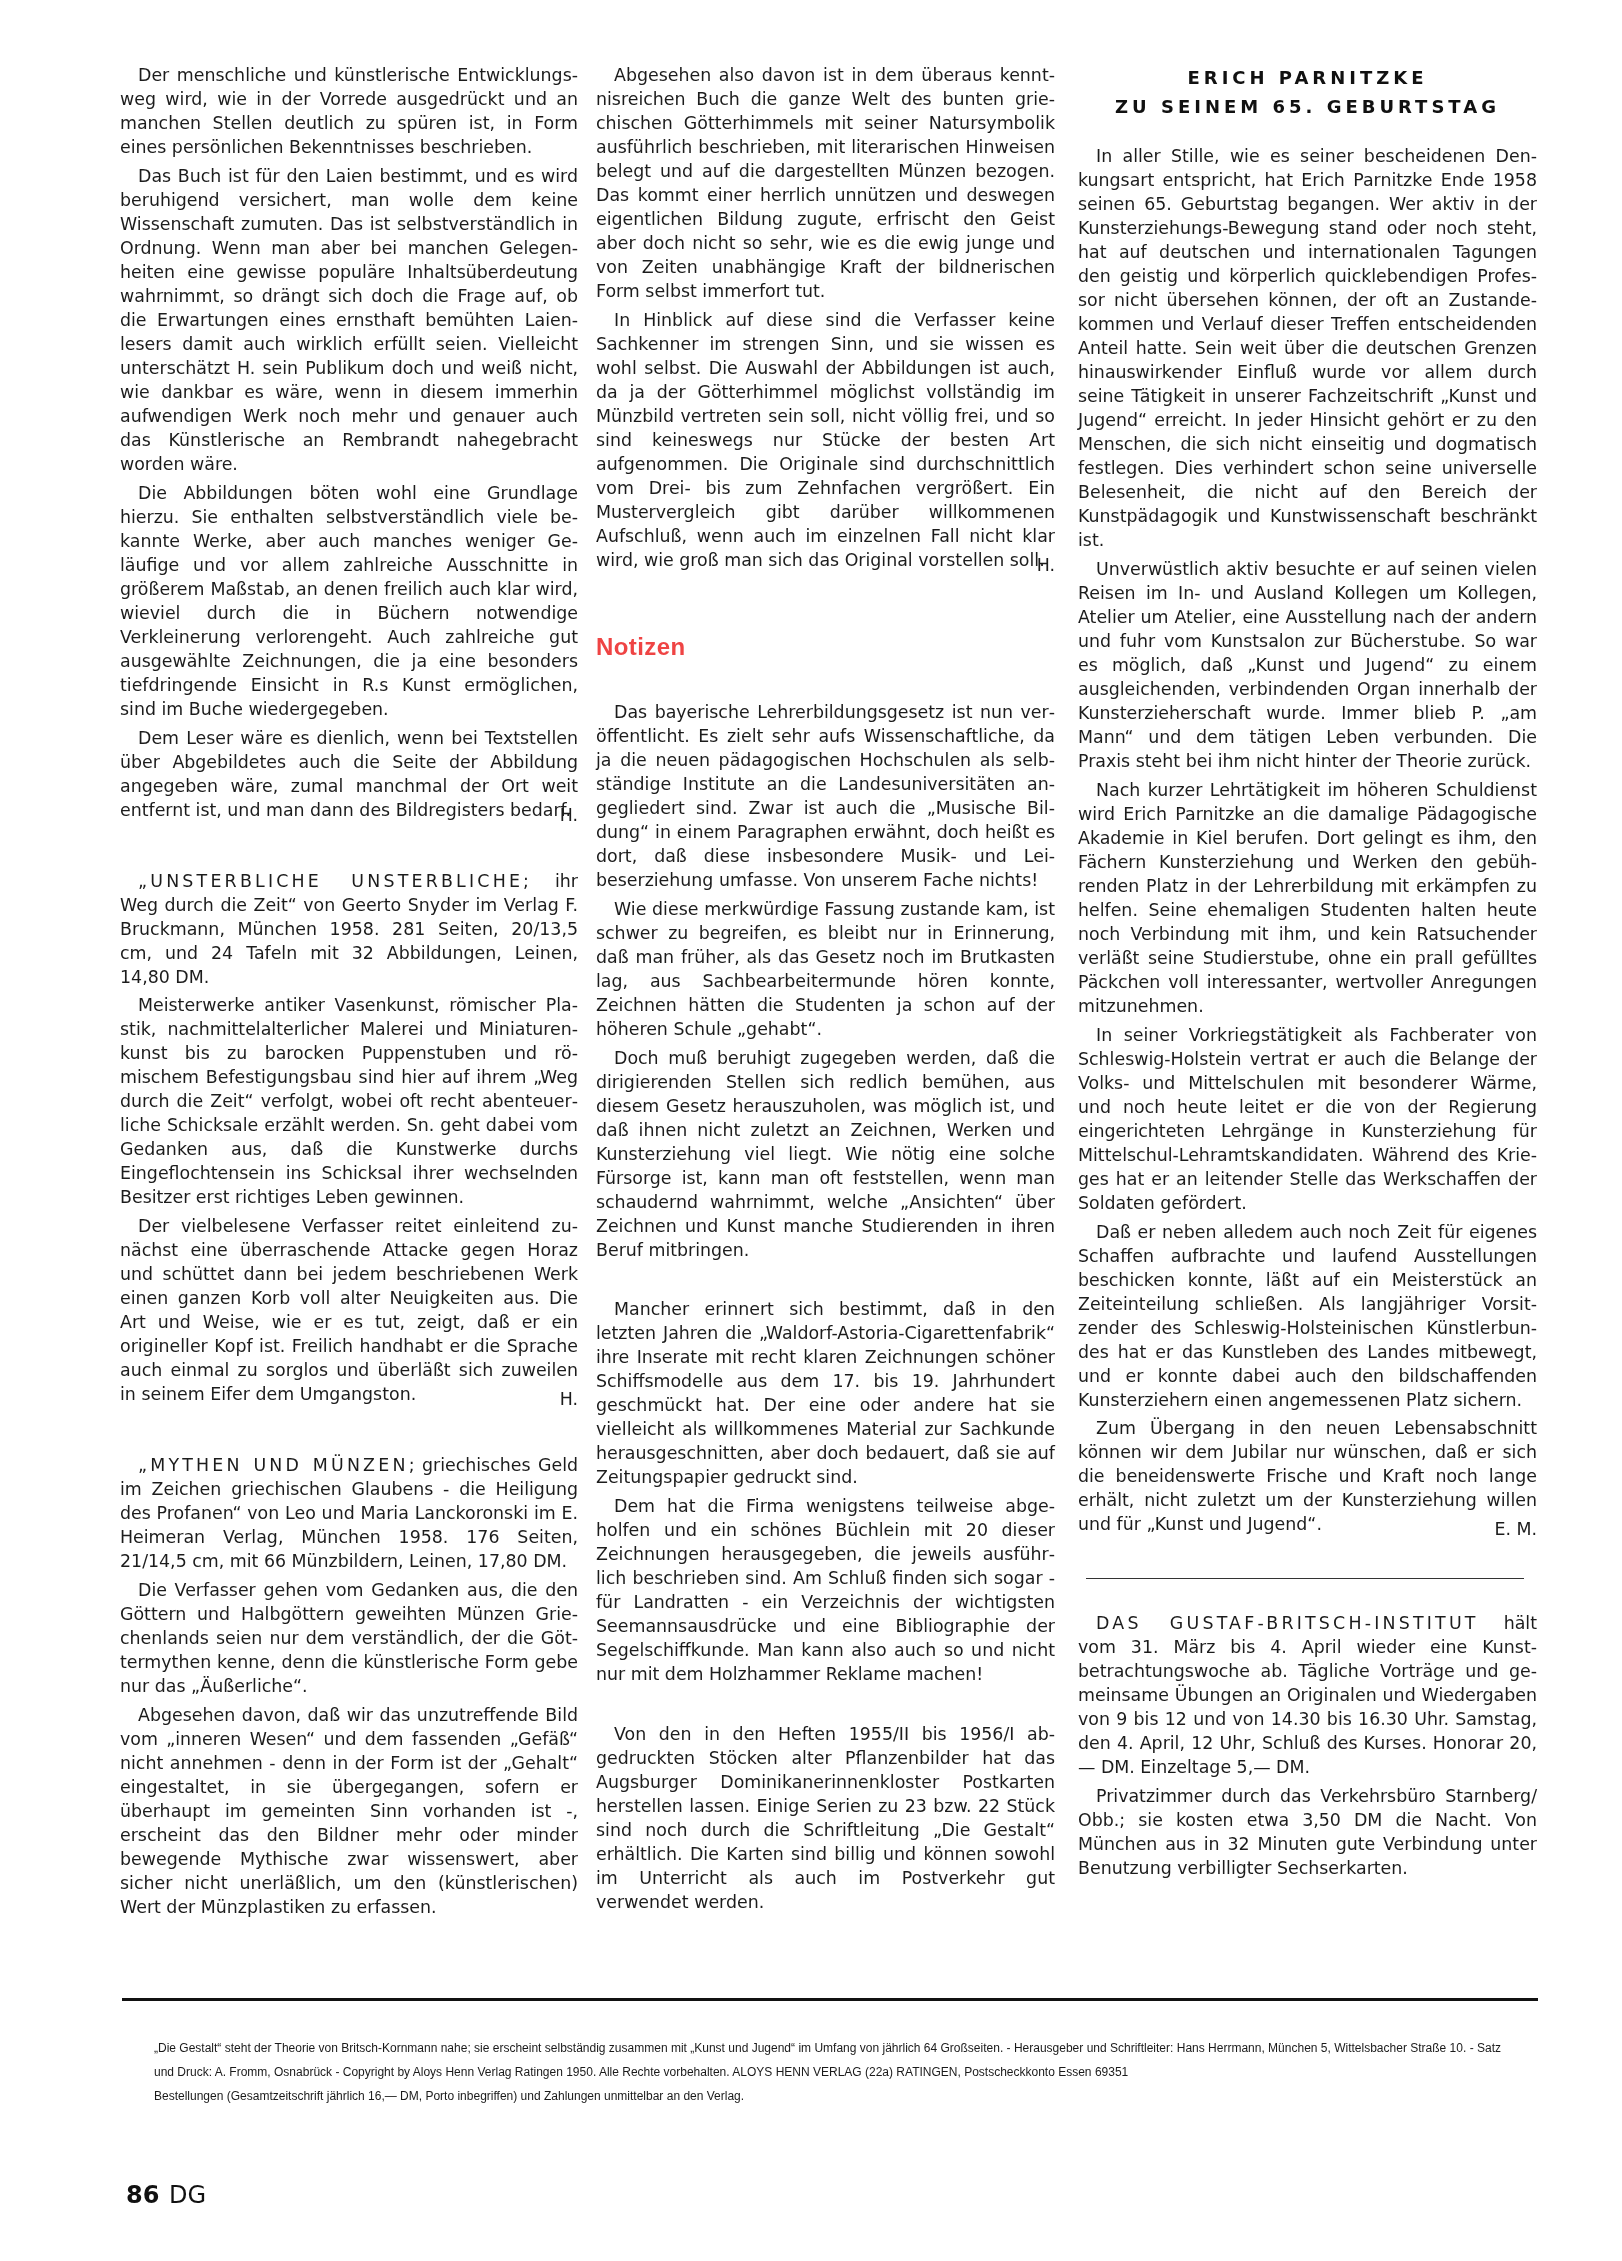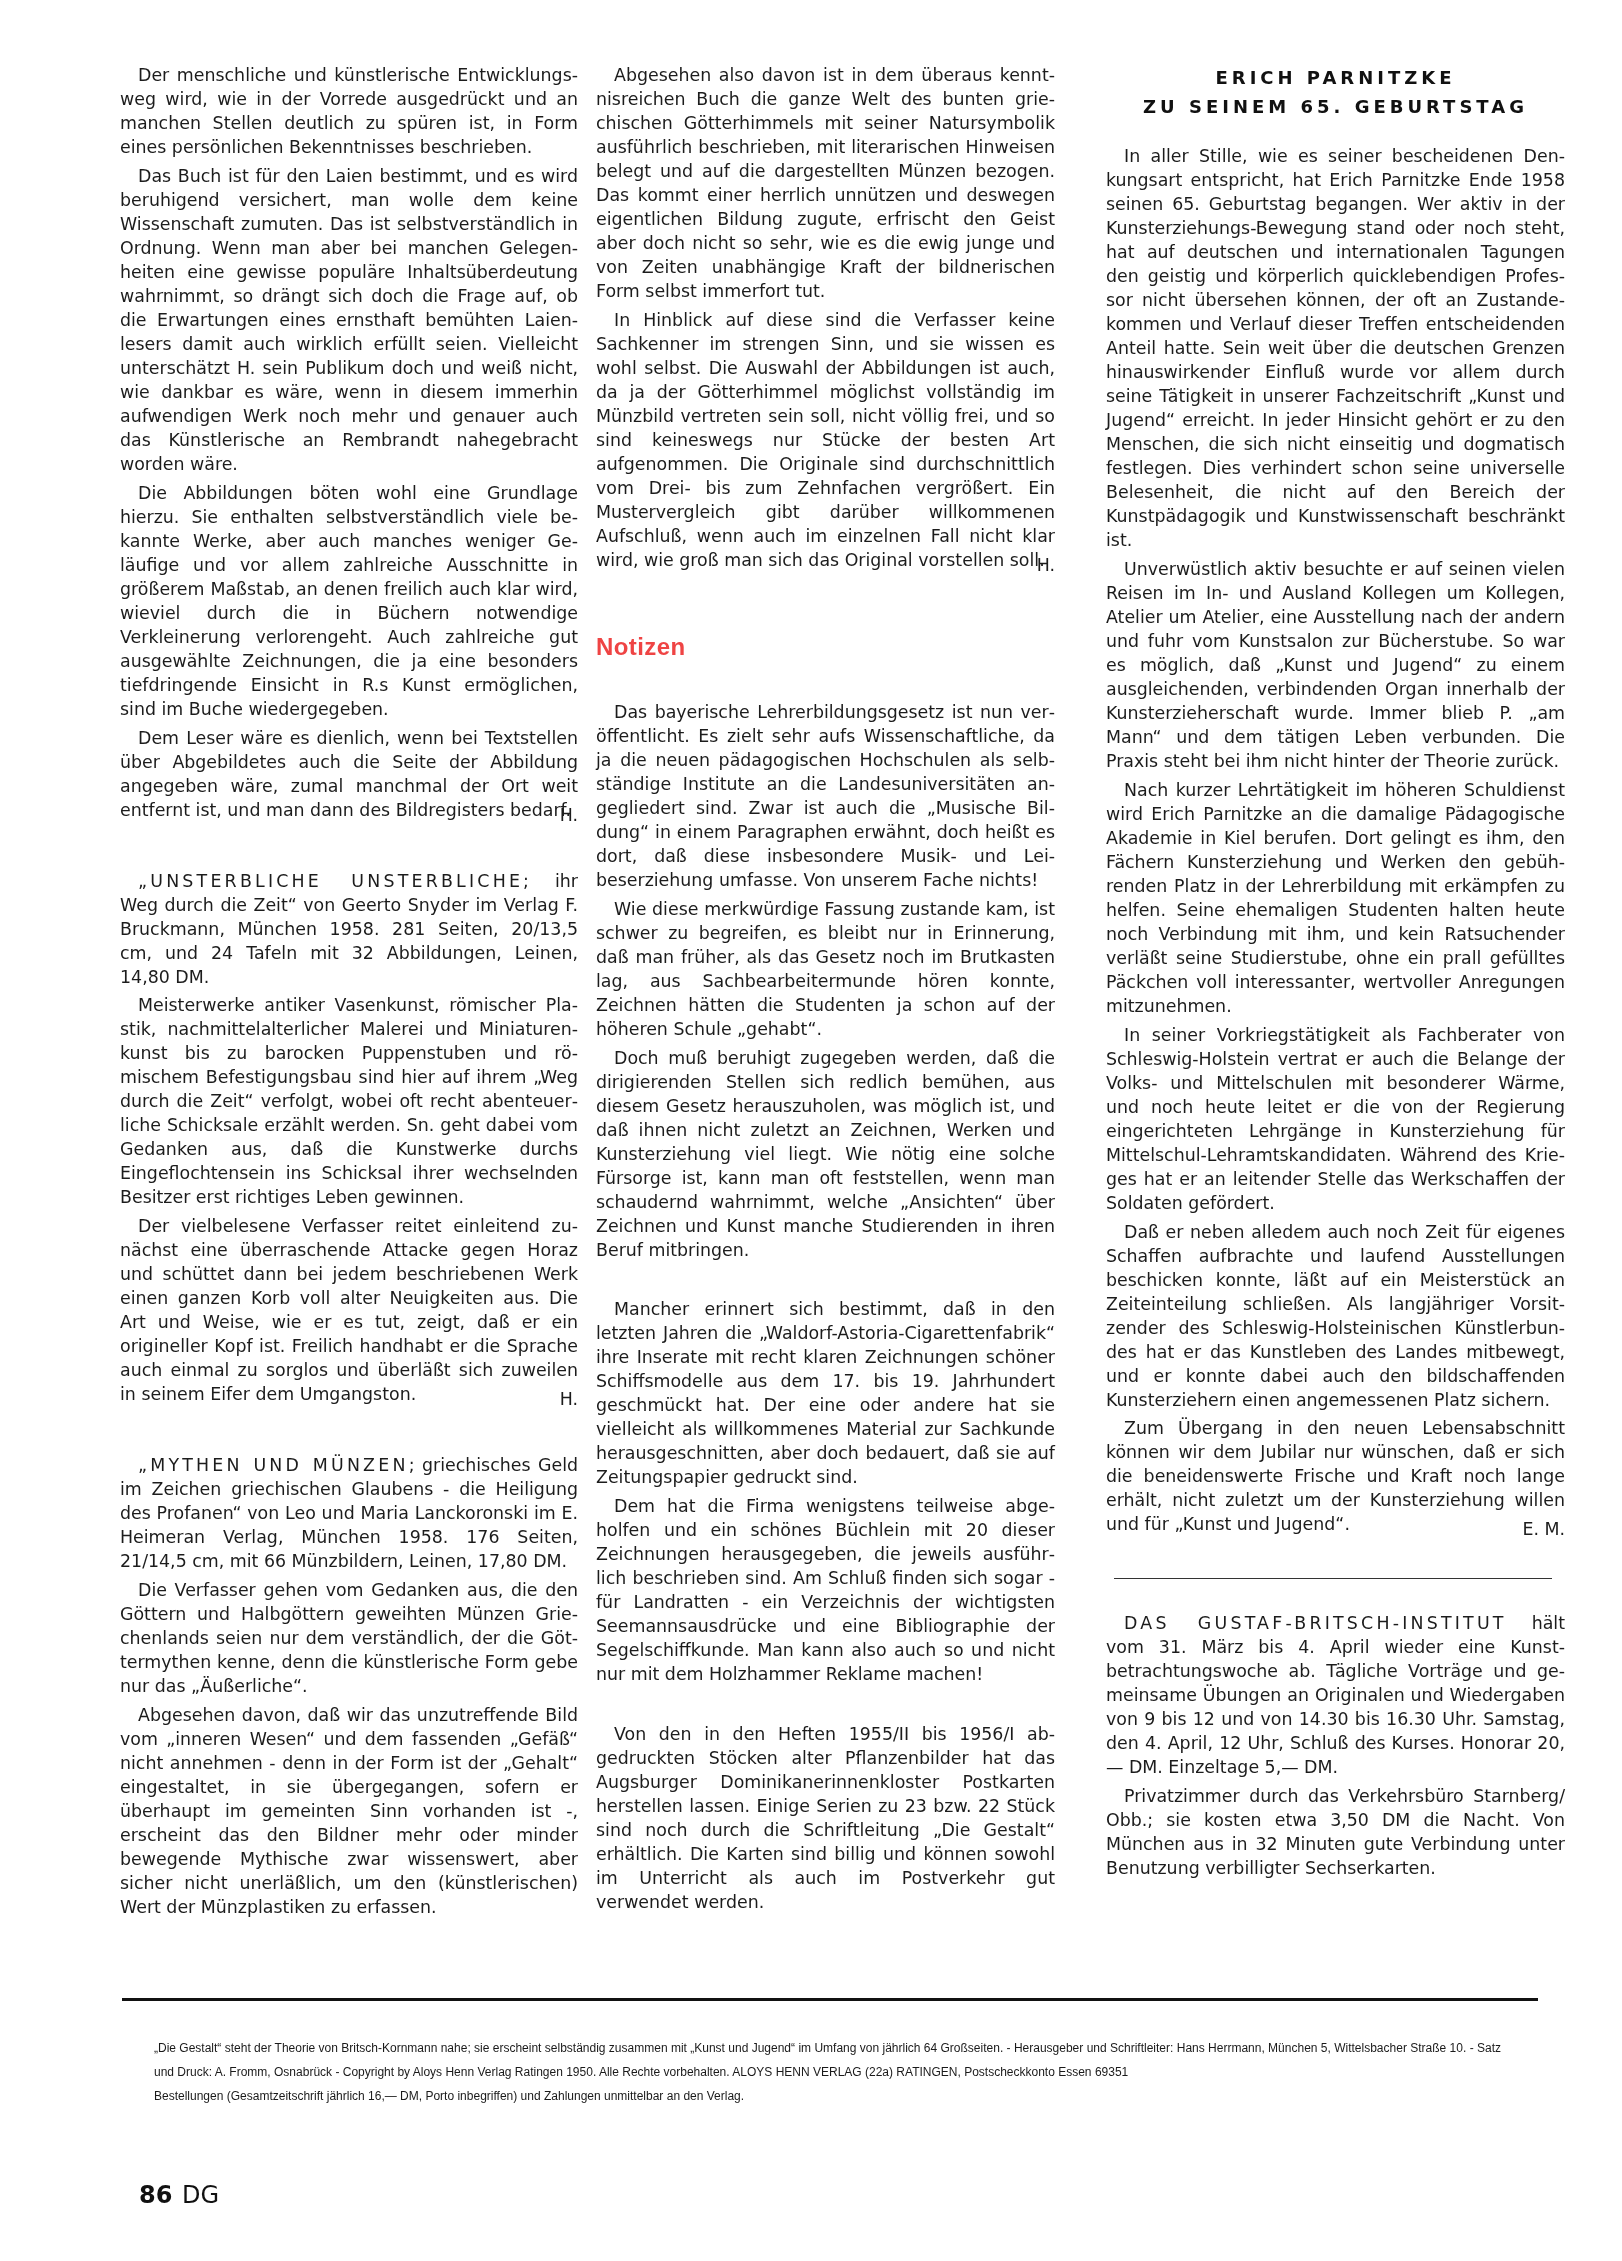--- a/index.html
+++ b/index.html
@@ -7,21 +7,21 @@
     width: 1623px; height: 2261px; position: relative; overflow: hidden;
     font-family: "DejaVu Sans", sans-serif; color: #1c1c1c;
   }
   .col {
     position: absolute; top: 63px;
     font-size: 17.4px; line-height: 24px;
     text-align: justify; hyphens: manual;
   }
   #col-left  { left: 120px;  width: 458px; }
   #col-mid   { left: 596px;  width: 459px; }
-  #col-right { left: 1106px; width: 459px; }
+  #col-right { left: 1078px; width: 459px; }
   .col p { margin: 0 0 4.9px 0; text-indent: 18px; }
   .sig { display: block; text-align: right; margin-top: -24px; }
   .caps { letter-spacing: 3.2px; }
   .gap-lg { height: 42px; }
   .gap-md { height: 31px; }
   .notizen {
     font-family: "Liberation Sans", sans-serif; font-weight: bold;
     font-size: 24px; line-height: 39px; margin: 50px 0 34px 0; letter-spacing: 0.4px;
     color: #ef4444;
   }
@@ -37,21 +37,21 @@
   #imprint {
     position: absolute; left: 154px; top: 2036px; width: 1347px;
     font-family: "Liberation Sans", sans-serif; font-size: 12px; line-height: 24px;
     text-align: justify; color: #1a1a1a;
   }
   #imprint .last { display: block; }
   #page-number {
     position: absolute; left: 126px; top: 2181px;
     font-size: 24px; line-height: 29px; color: #111;
   }
-  #page-number .num { font-weight: bold; margin-right: 9.7px; margin-left: 13px; }
+  #page-number .num { font-weight: bold; margin-right: 9.7px; }
 </style>
 </head>
 <body>
 
 <div id="col-left" class="col">
   <p>Der menschliche und künstlerische Entwicklungs­weg wird, wie in der Vorrede ausgedrückt und an manchen Stellen deutlich zu spüren ist, in Form eines persönlichen Bekenntnisses beschrieben.</p>
   <p>Das Buch ist für den Laien bestimmt, und es wird beruhigend versichert, man wolle dem keine Wissenschaft zumuten. Das ist selbstverständlich in Ordnung. Wenn man aber bei manchen Gelegen­heiten eine gewisse populäre Inhaltsüberdeutung wahrnimmt, so drängt sich doch die Frage auf, ob die Erwartungen eines ernsthaft bemühten Laien­lesers damit auch wirklich erfüllt seien. Vielleicht unterschätzt H. sein Publikum doch und weiß nicht, wie dankbar es wäre, wenn in diesem immerhin aufwendigen Werk noch mehr und genauer auch das Künstlerische an Rembrandt nahegebracht worden wäre.</p>
   <p>Die Abbildungen böten wohl eine Grundlage hierzu. Sie enthalten selbstverständlich viele be­kannte Werke, aber auch manches weniger Ge­läufige und vor allem zahlreiche Ausschnitte in größerem Maßstab, an denen freilich auch klar wird, wieviel durch die in Büchern notwendige Verkleinerung verlorengeht. Auch zahlreiche gut ausgewählte Zeichnungen, die ja eine besonders tiefdringende Einsicht in R.s Kunst ermöglichen, sind im Buche wiedergegeben.</p>
   <p>Dem Leser wäre es dienlich, wenn bei Textstel­len über Abgebildetes auch die Seite der Abbil­dung angegeben wäre, zumal manchmal der Ort weit entfernt ist, und man dann des Bildregisters bedarf.</p>
   <span class="sig">H.</span>

